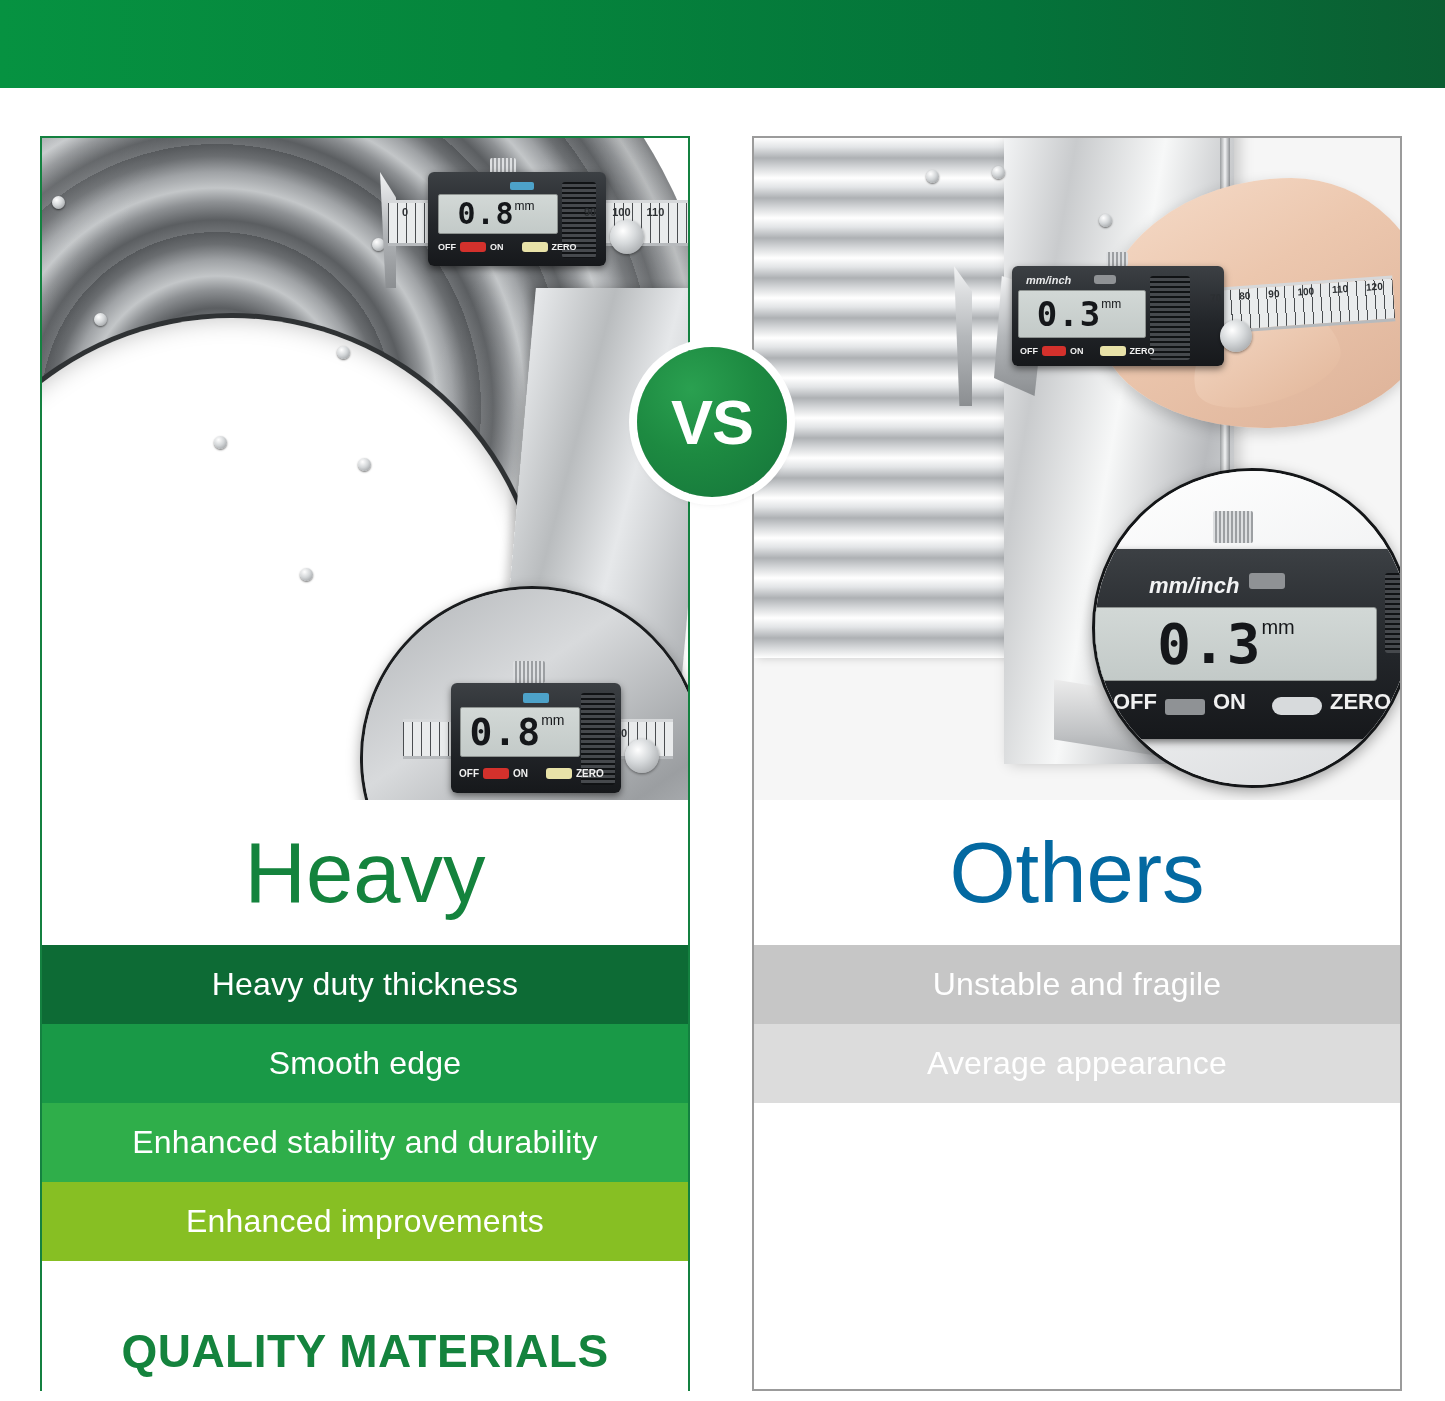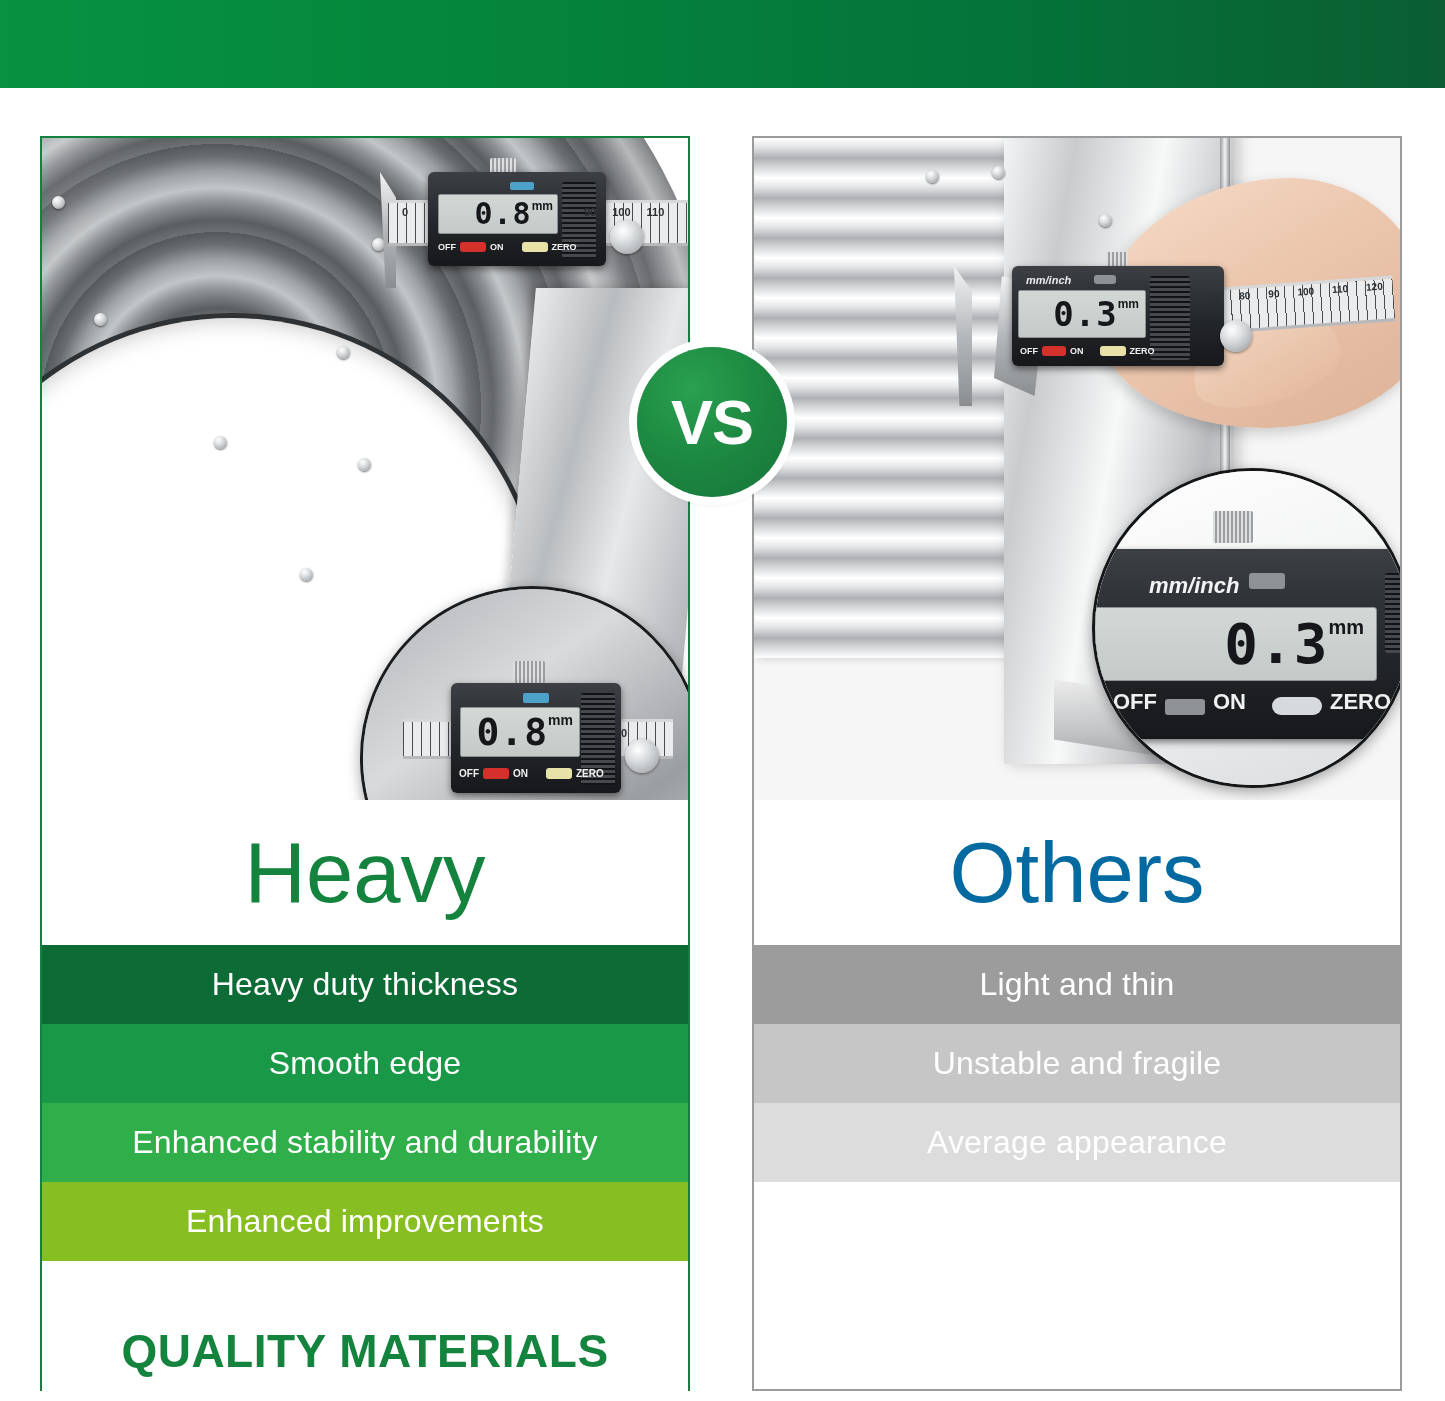--- a/index.html
+++ b/index.html
@@ -155,31 +155,31 @@
     border-radius: 6px;
     box-shadow: 0 3px 7px rgba(0,0,0,.5);
   }
   .cal-screen {
     position: absolute;
     background: linear-gradient(180deg,#d2d8d6 0%, #c3cac8 100%);
     border: 1px solid #8d9290;
     border-radius: 2px;
     display: flex;
     align-items: center;
-    justify-content: flex-end;
+    justify-content: center;
     overflow: hidden;
   }
   .cal-value {
     font-family: "DejaVu Sans Mono", monospace;
     font-weight: bold;
     color: #15171a;
     letter-spacing: 1px;
     line-height: 1;
   }
-  .cal-unit { color:#15171a; font-weight:bold; }
+  .cal-unit { color:#15171a; font-weight:normal; }
   .cal-ridges {
     position: absolute;
     background: repeating-linear-gradient(180deg,#101214 0px,#101214 2px,#46494d 2px,#46494d 5px);
     border-radius: 3px;
   }
   .cal-btnrow { position:absolute; display:flex; align-items:flex-end; }
   .lbl { color:#f0f0f0; font-weight:bold; }
   .sw { border-radius: 3px; }
   .sw-red    { background:#d4312c; }
   .sw-yellow { background:#e8e2a8; }
@@ -493,23 +493,20 @@
           </div>
         </div>
       </div>
     </div>
 
     <div class="title-box">
       <h2 class="title-others">Others</h2>
     </div>
 
     <div class="bars">
-      <div class="bar" style="background:#9c9c9c;">
-        <span>Light and thin</span>
-      </div>
       <div class="bar" style="background:#c6c6c6;">
         <span>Unstable and fragile</span>
       </div>
       <div class="bar" style="background:#dcdcdc;">
         <span>Average appearance</span>
       </div>
     </div>
 
     <div class="footer footer-empty">
       <span class="footer-text"></span>

